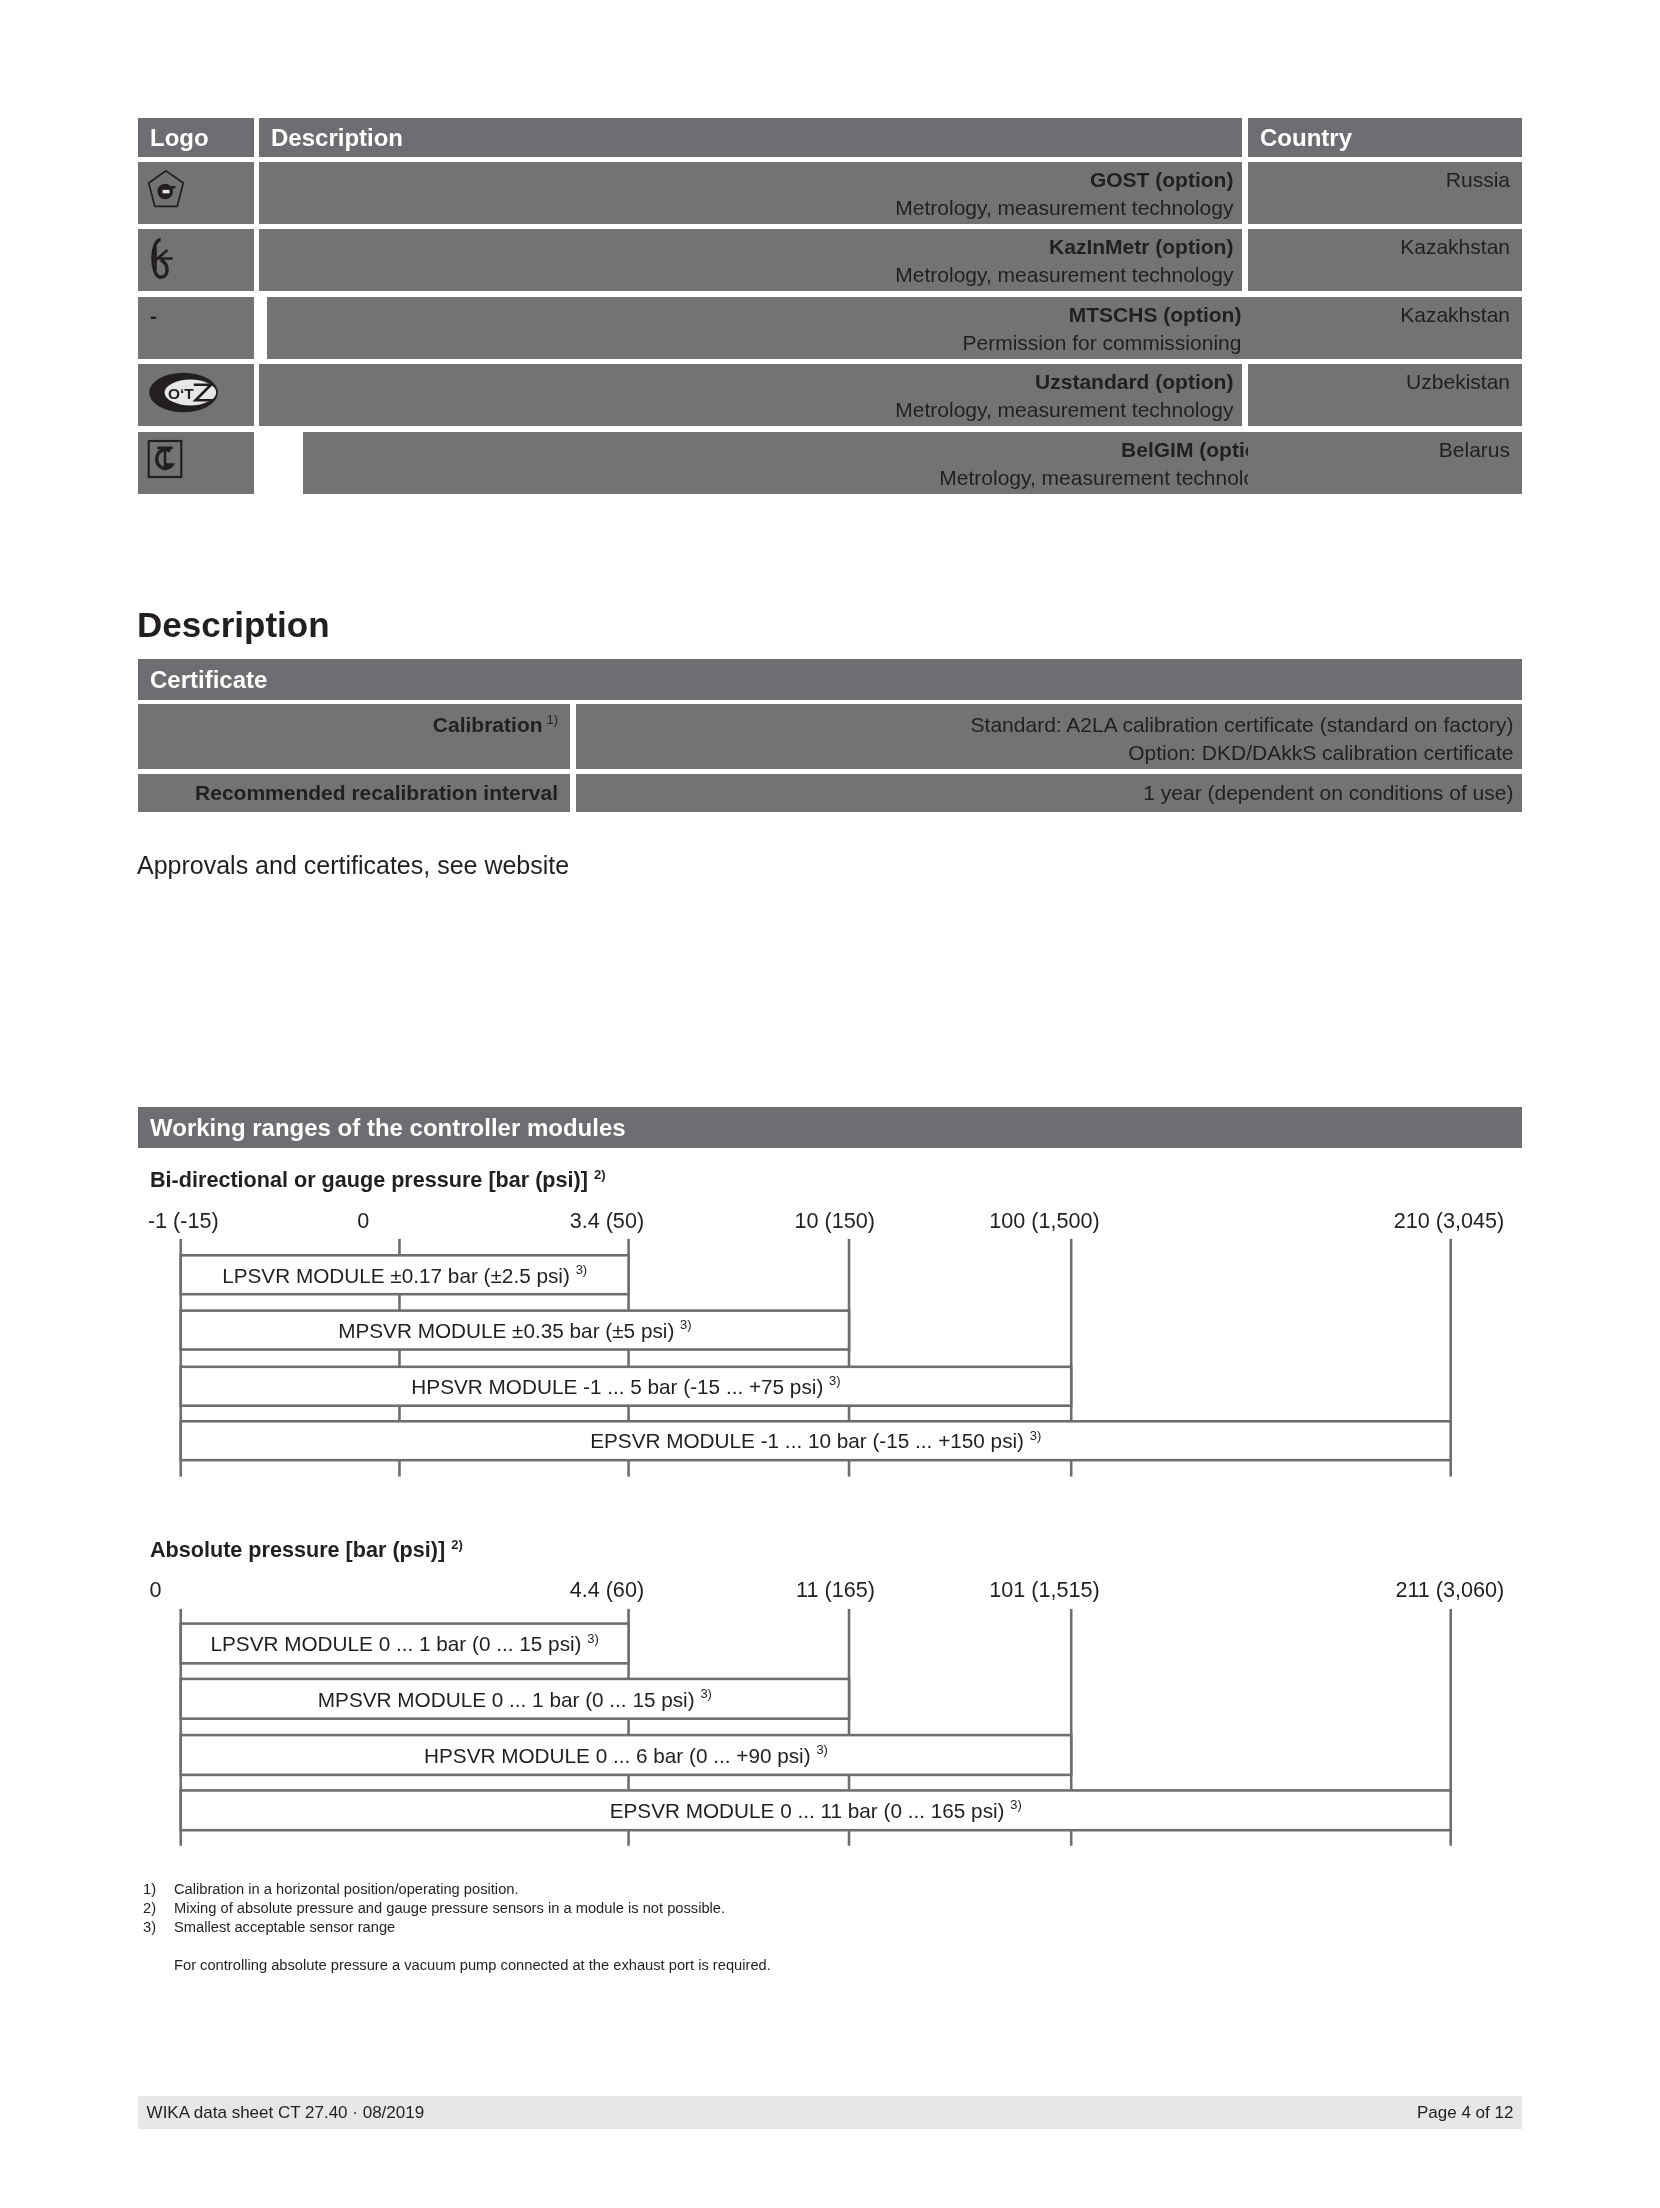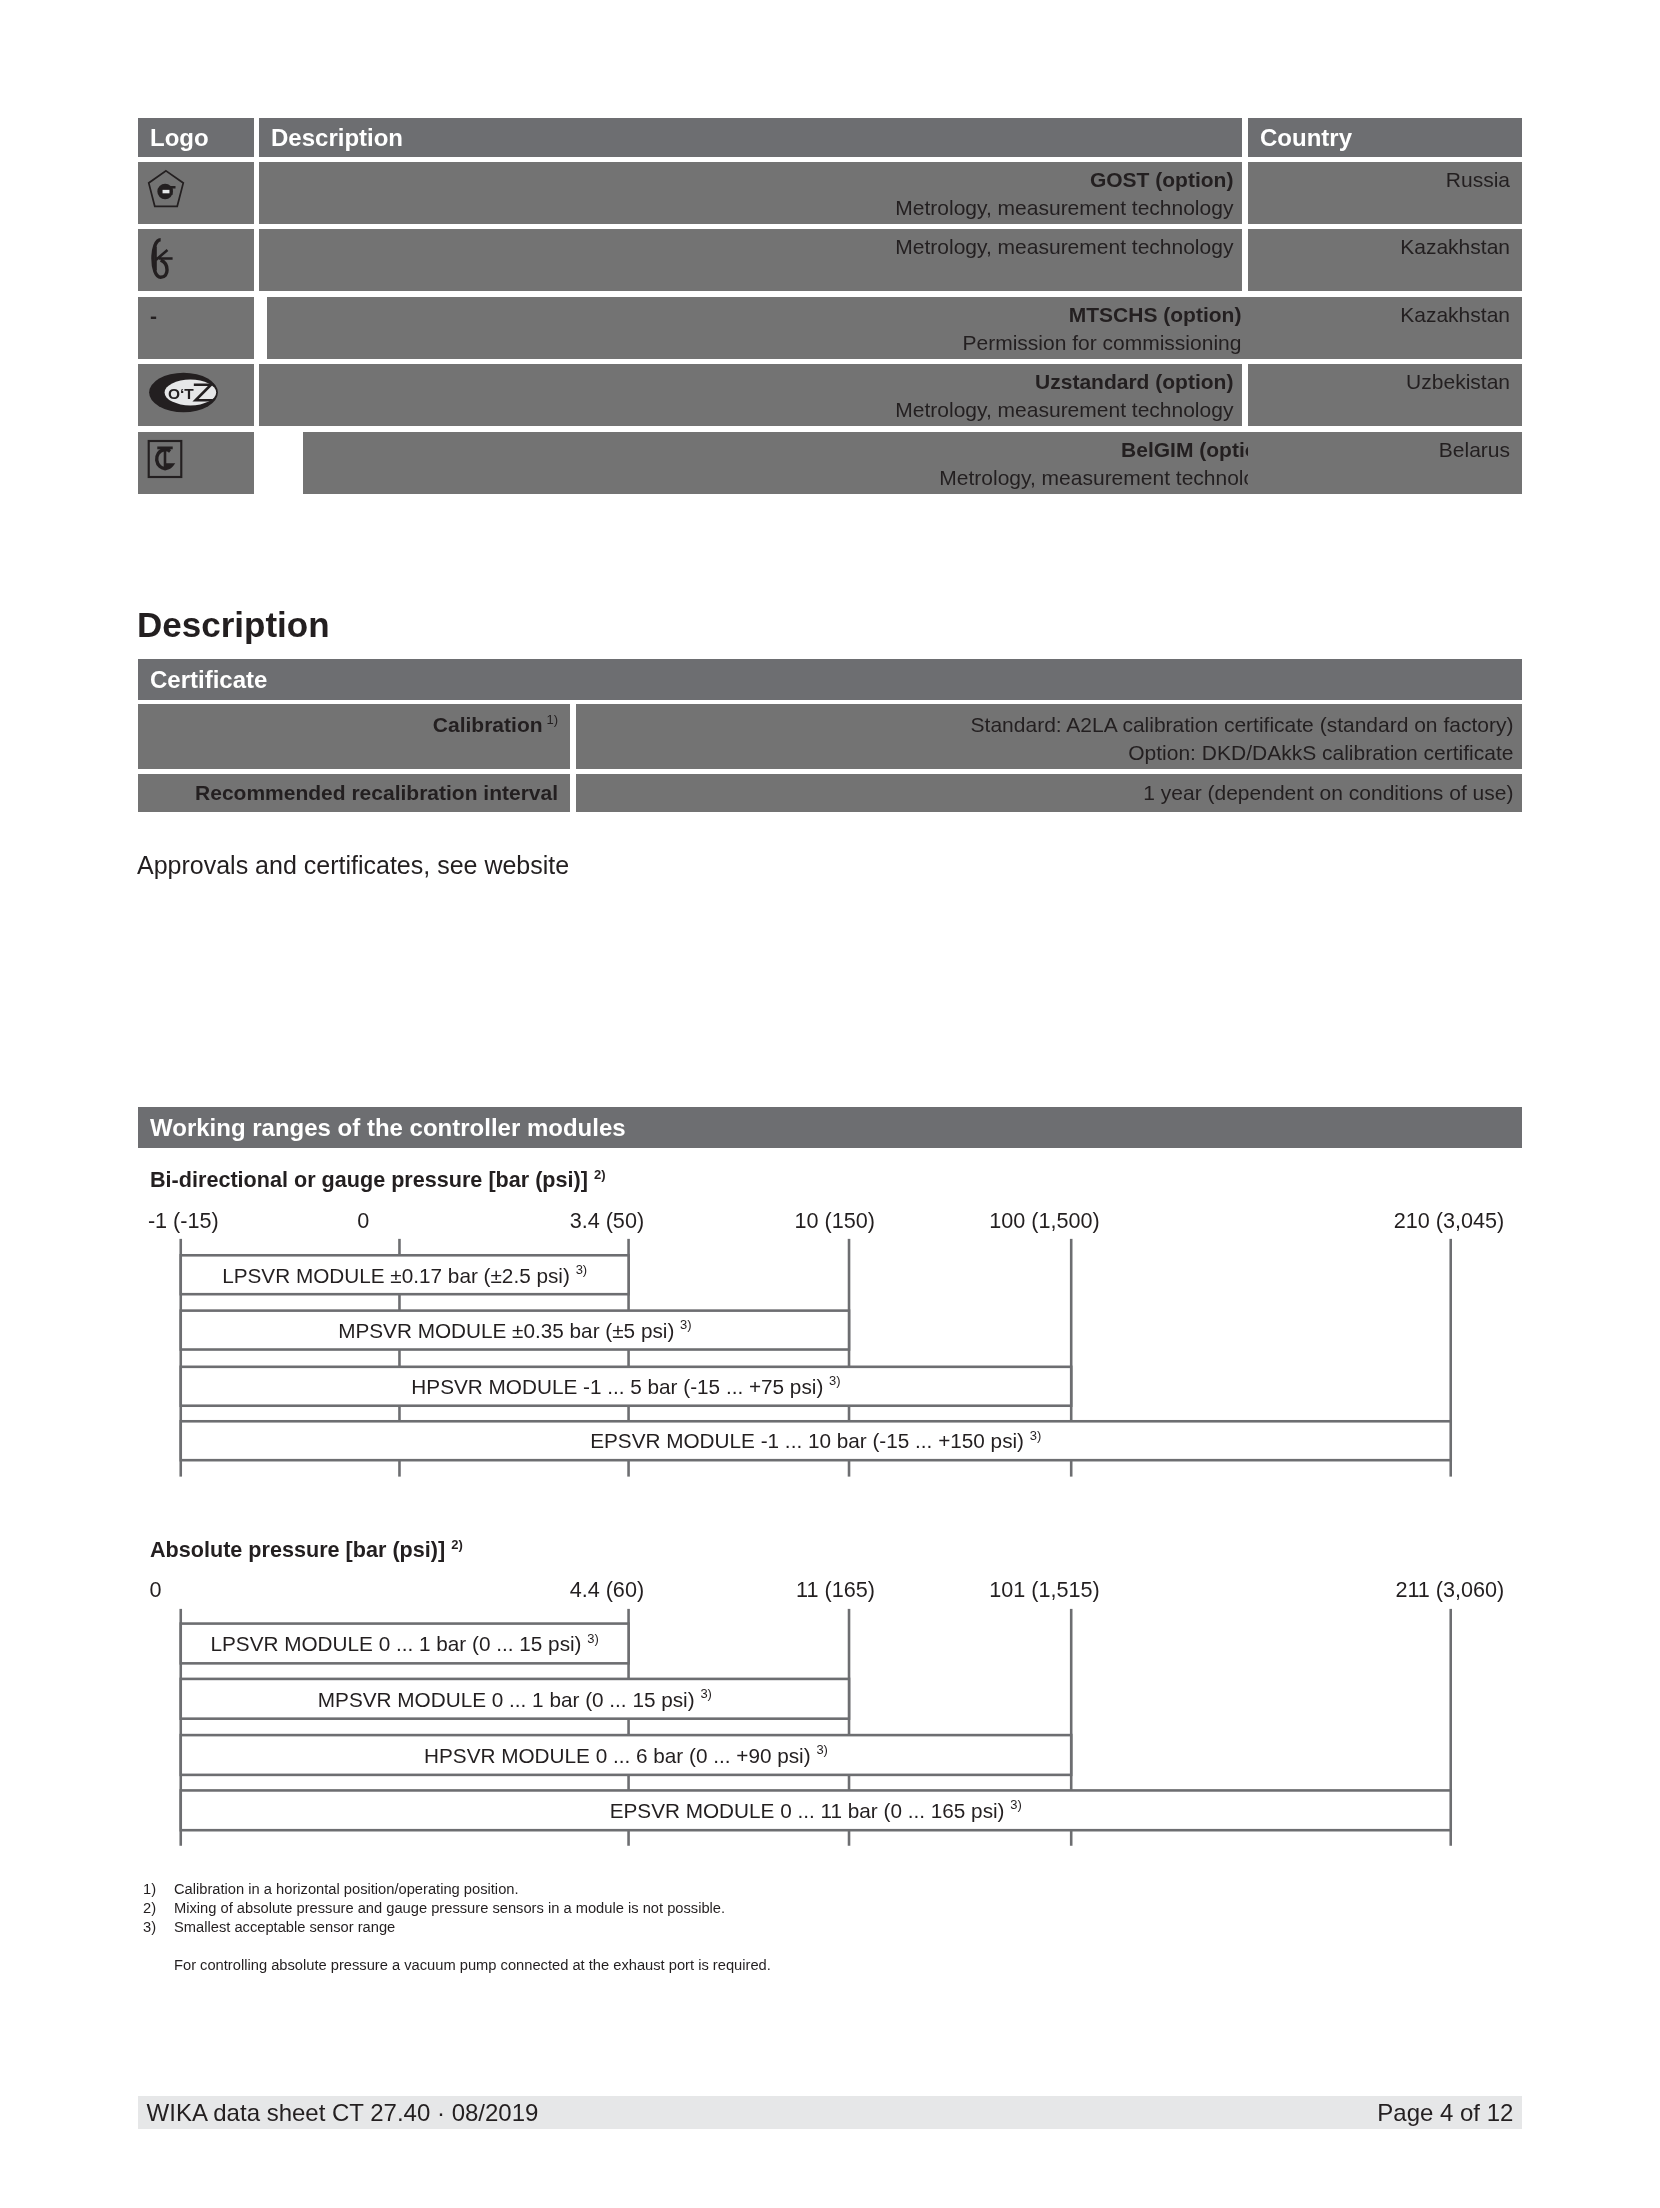--- a/index.html
+++ b/index.html
@@ -10,21 +10,21 @@
          box-sizing: border-box; padding-left: 12px; display: flex; align-items: center; }
   .cell { background: #737373; box-sizing: border-box; position: absolute; text-align: right; }
   .bold { font-weight: bold; }
   .t24 { font-size: 21px; line-height: 28px; }
   sup { font-size: 13px; vertical-align: 7.8px; line-height: 0; }
   .logo { position: absolute; left: 147px; }
   .diagram-line { stroke: #6d6e71; stroke-width: 3; fill: none; }
   .bar-label { font-size: 24px; fill: #231f20; font-family: "Liberation Sans", sans-serif; }
   .tick-label { font-size: 25px; fill: #231f20; font-family: "Liberation Sans", sans-serif; }
   .fn { font-size: 14.7px; line-height: 19px; }
-  .footer { background: #e6e7e8; font-size: 24px; box-sizing: border-box; display: flex;
+  .footer { background: #e6e7e8; font-size: 17px; box-sizing: border-box; display: flex;
             align-items: center; justify-content: space-between; padding: 0 8.6px; }
 </style>
 </head>
 <body>
 
 <div>
   <div class="abs hdr" style="left:138px;top:118px;width:116px;height:39px;">Logo</div>
   <div class="abs hdr" style="left:259px;top:118px;width:983px;height:39px;">Description</div>
   <div class="abs hdr" style="left:1248px;top:118px;width:274px;height:39px;">Country</div>
 
@@ -44,20 +44,21 @@
       <div class="cell" style="left: 1248px; top: 162px; width: 274px; height: 62px; padding: 3.5px 12px;">
         <div class="t24">Russia</div>
       </div>
       <div class="cell" style="left: 138px; top: 229px; width: 116px; height: 62px;">
         <span class="logo" style="position: absolute; left: 8.6px; top: 7px;"><svg width="29" height="45" viewBox="0 0 34 52">
             <path d="M16 4 C4 4 4 48 16 48 C26 48 26 32 16 28" fill="none" stroke="#231f20" stroke-width="4"></path>
             <path d="M10 12 V40 M10 28 L24 16 M14 26 H30" stroke="#231f20" stroke-width="3" fill="none"></path>
           </svg></span>
       </div>
       <div class="cell" style="left: 259px; top: 229px; width: 983px; height: 62px; padding: 3.5px 8.6px;">
+        <div class="t24 bold">KazInMetr (option)</div>
         <div class="t24">Metrology, measurement technology</div>
       </div>
       <div class="cell" style="left: 1248px; top: 229px; width: 274px; height: 62px; padding: 3.5px 12px;">
         <div class="t24">Kazakhstan</div>
       </div>
       <div class="cell" style="left: 138px; top: 297px; width: 116px; height: 62px;">
         <span class="t24 bold" style="position: absolute; left: 12px; top: 5.2px;">-</span>
       </div>
       <div class="cell" style="left: 267px; top: 297px; width: 983px; height: 62px; padding: 3.5px 8.6px;">
         <div class="t24 bold">MTSCHS (option)</div>

